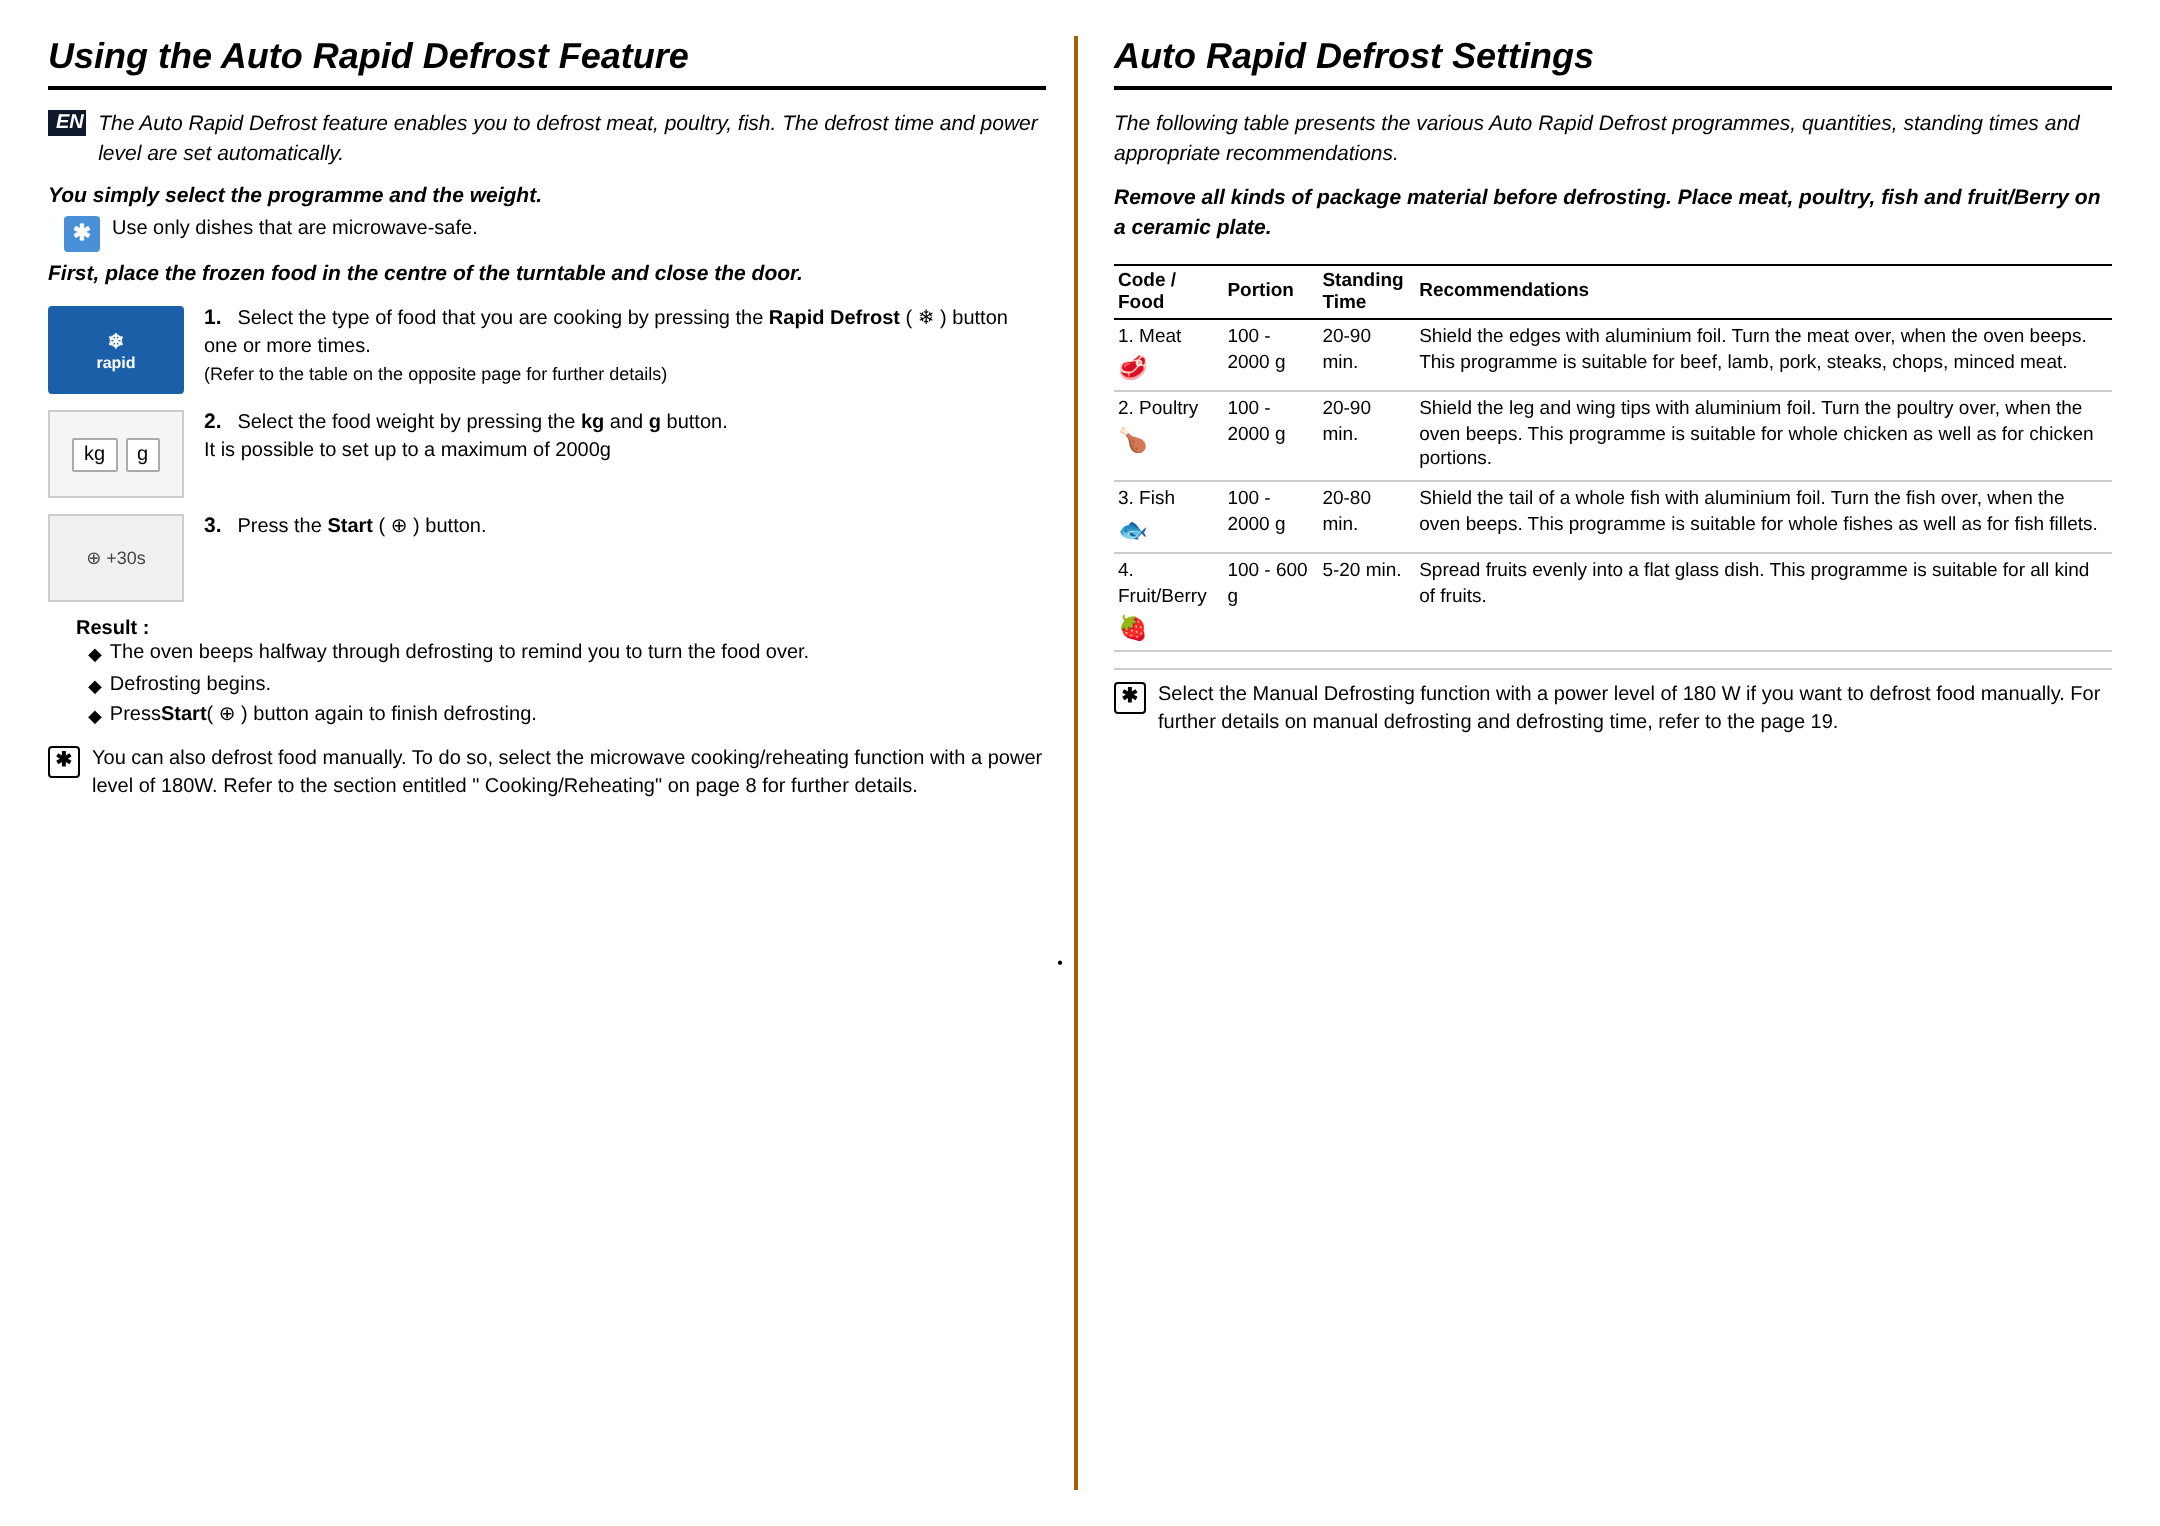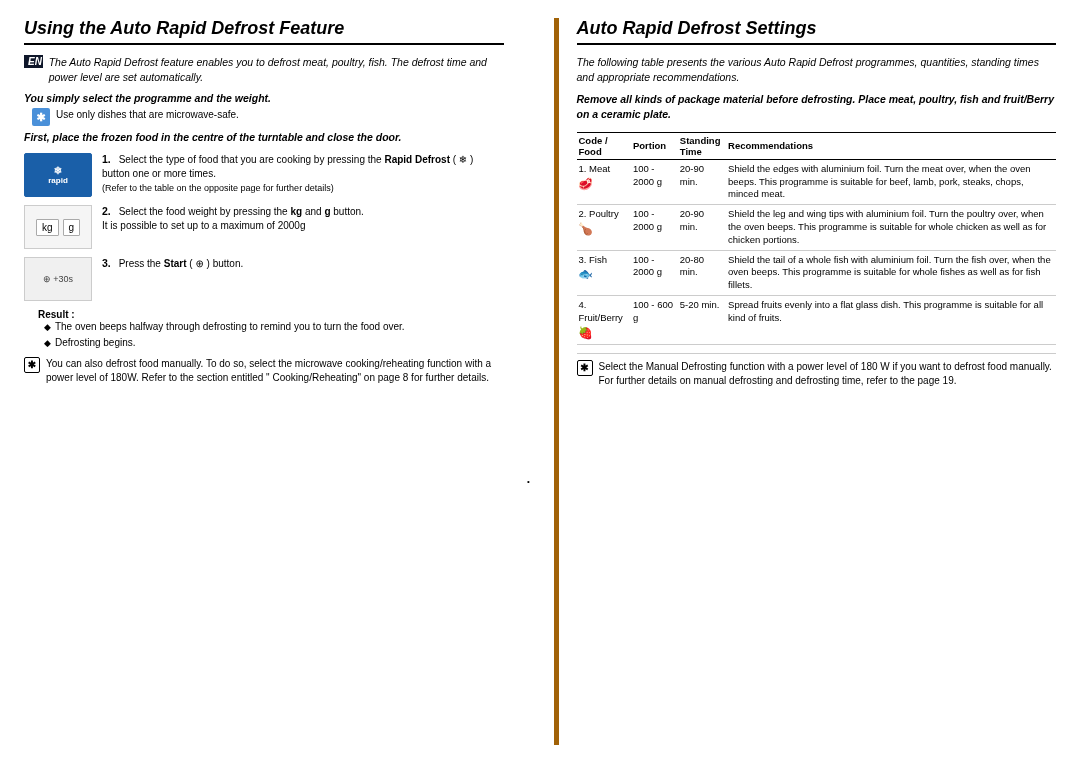--- a/index.html
+++ b/index.html
@@ -11,30 +11,29 @@
       width: 1080px;
       min-height: 763px;
       padding: 0;
     }
     .page {
       display: flex;
       flex-direction: row;
       width: 1080px;
       min-height: 763px;
       padding: 18px 24px 18px 24px;
-      gap: 18px;
     }
     .left-col {
       flex: 1 1 0;
       min-width: 0;
     }
     .right-col {
       flex: 1 1 0;
       min-width: 0;
-      border-left: 5px solid #a16207;
+      border-left: 2px solid #a16207;
       padding-left: 18px;
     }
     .section-title {
       font-size: 18px;
       font-style: italic;
       font-weight: bold;
       border-bottom: 2px solid #000;
       padding-bottom: 4px;
       margin-bottom: 10px;
     }
@@ -331,20 +330,21 @@
           <span class="step-num">3.</span>
           <span class="step-content">
             Press the <b>Start</b> ( ⊕ ) button.<br>
           </span>
         </div>
       </div>
       <div class="result-label">Result :</div>
       <ul class="diamond-list">
         <li>The oven beeps halfway through defrosting to remind you to turn the food over.</li>
         <li>Defrosting begins.</li>
+        <li>Press <b>Start</b> ( ⊕ ) button again to finish defrosting.</li>
       </ul>
 
     </div>
 
     <div class="info-row">
       <span class="info-icon">✱</span>
       <span class="info-text">You can also defrost food manually. To do so, select the microwave cooking/reheating function with a power level of 180W. Refer to the section entitled " Cooking/Reheating" on page 8 for further details.</span>
     </div>
 
   </div>

